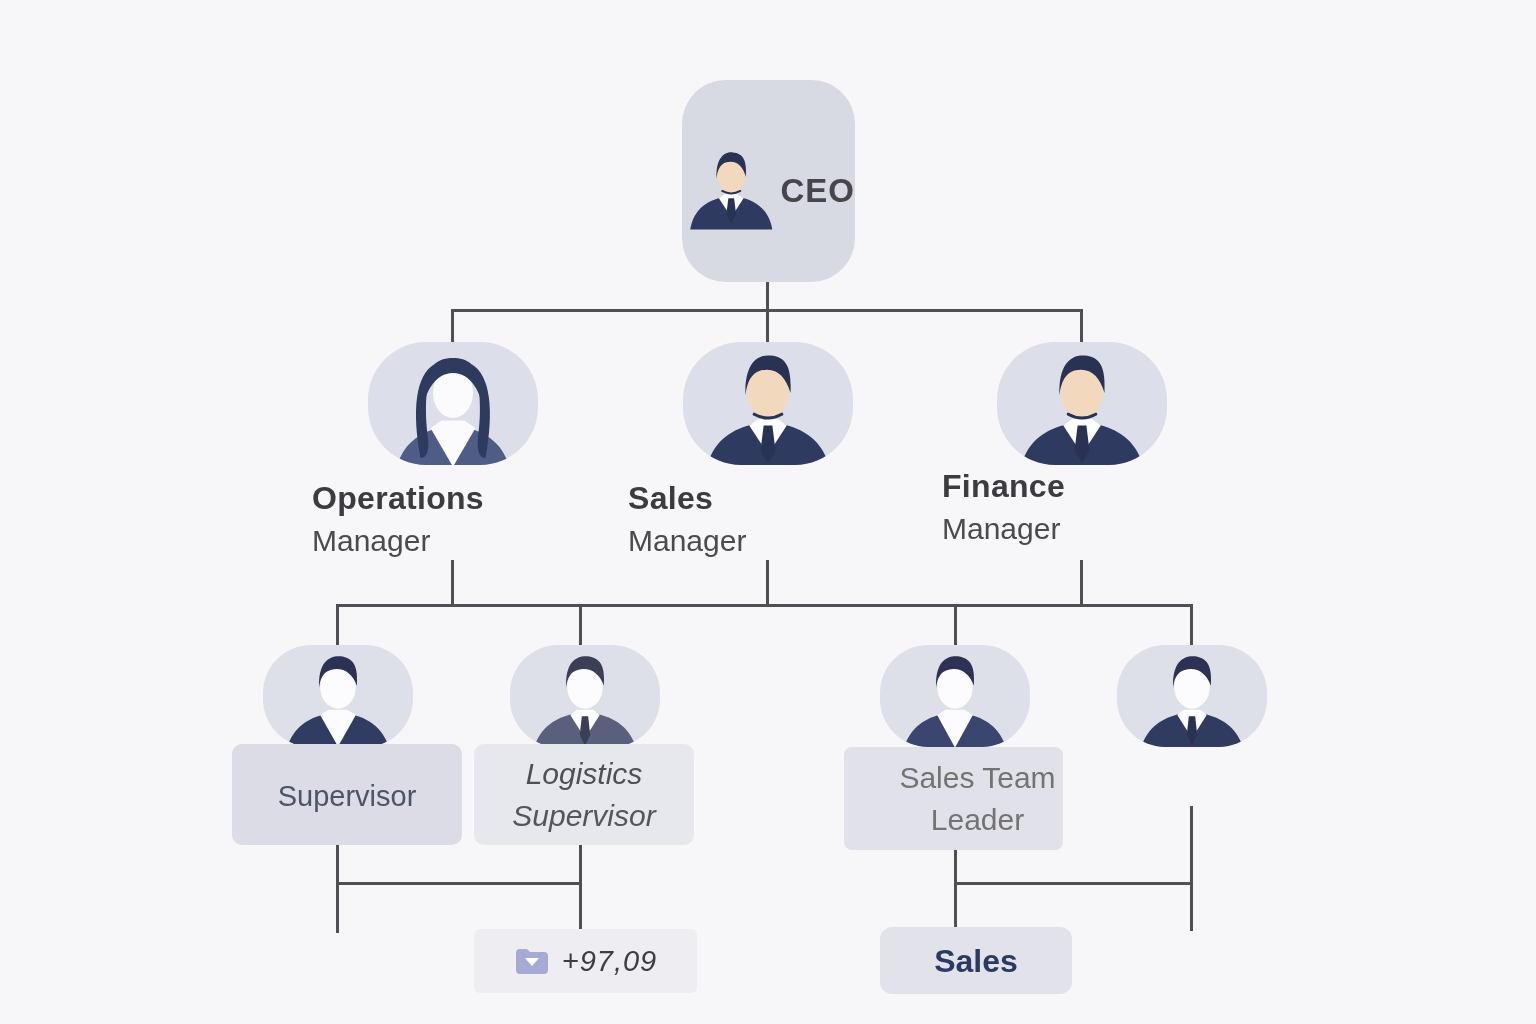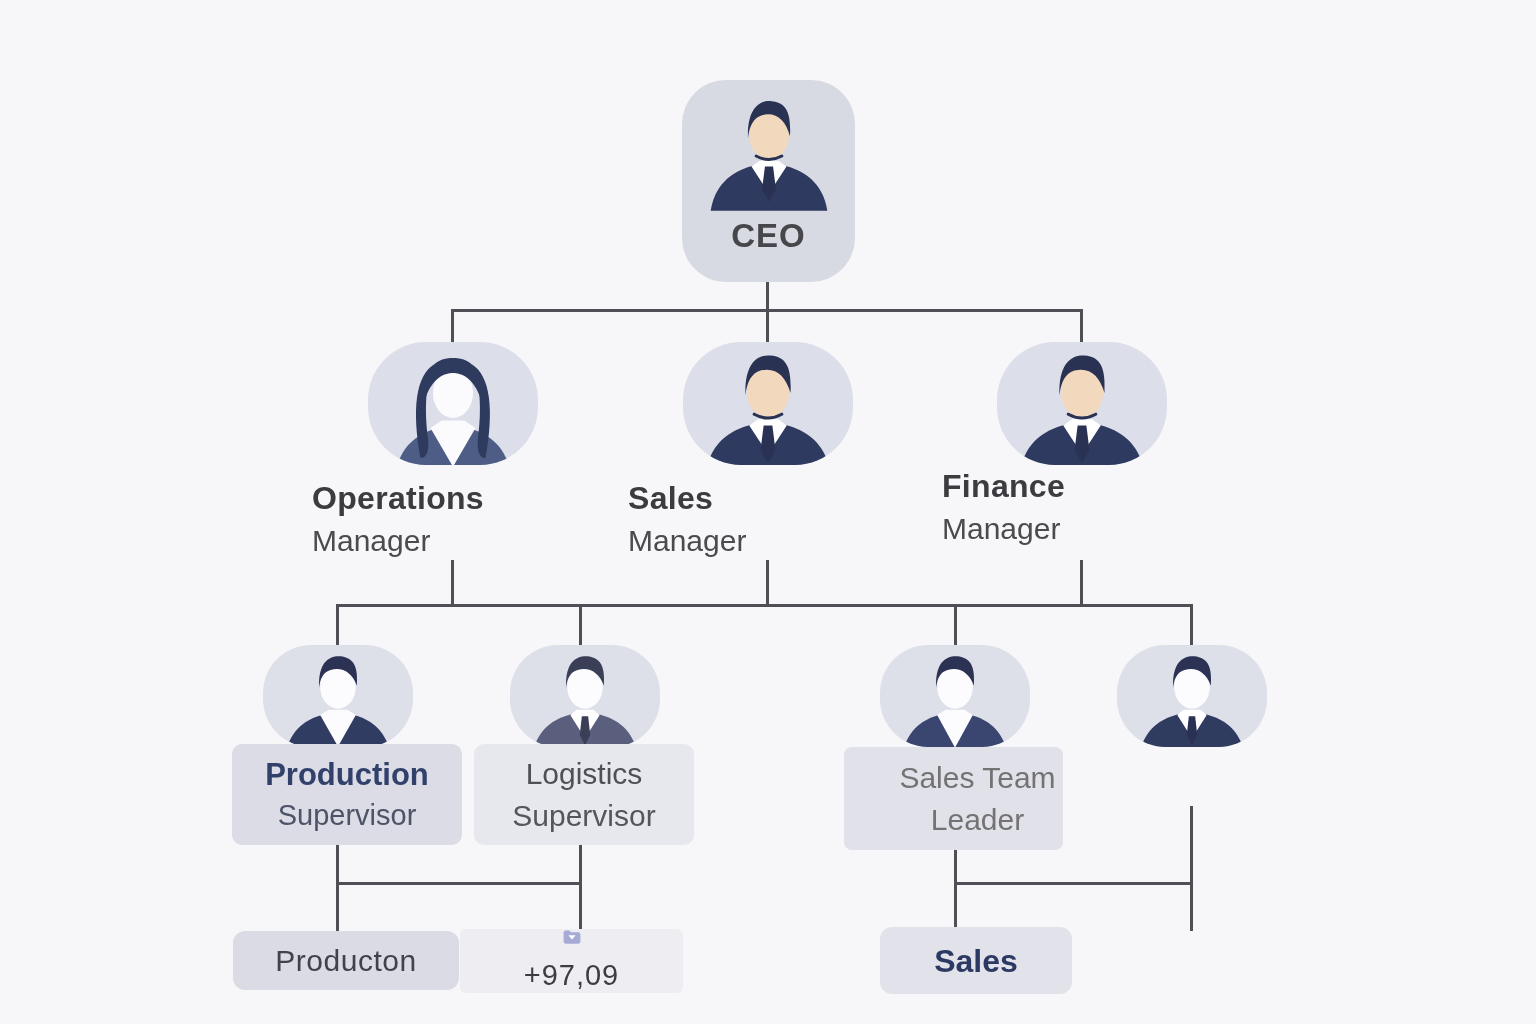--- a/index.html
+++ b/index.html
@@ -8,21 +8,21 @@
     font-family:"Liberation Sans", sans-serif;overflow:hidden;
   }
   
   .vline,.hline{position:absolute;background:#4e5055;z-index:1;}
   .vline{width:3px;}
   .hline{height:3px;}
   
   .node{position:absolute;z-index:2;}
   .ceo-card{
     left:682px;top:80px;width:173px;height:202px;border-radius:44px;
-    background:#d8dae3;display:flex;flex-direction:column;align-items:center;
+    background:#d8dae3;display:flex;flex-direction:row;align-items:center;
     padding-top:14px;box-sizing:border-box;overflow:hidden;
   }
   .ceo-card .title{margin-top:6px;font-size:33px;font-weight:600;color:#46464b;letter-spacing:1px;}
   .pill{
     background:#dcdee9;display:flex;align-items:flex-end;justify-content:center;
     overflow:hidden;
   }
   .pill-lg{width:170px;height:123px;border-radius:58px;}
   .pill-sm{width:150px;height:102px;border-radius:48px;background:#dddfe9;}
   .pill svg{display:block;margin-bottom:-8px;}
@@ -30,32 +30,32 @@
   .mgr-label .l1{font-size:32px;font-weight:700;color:#3b3b40;letter-spacing:.3px;}
   .mgr-label .l2{font-size:30px;font-weight:400;color:#4a4a4f;margin-top:7px;}
   .box{
     position:absolute;z-index:2;display:flex;flex-direction:column;align-items:center;
     justify-content:center;text-align:center;white-space:nowrap;box-sizing:border-box;
   }
   .box .bl{line-height:1.25;}
   .box-prod-sup{left:232px;top:744px;width:230px;height:101px;border-radius:10px;background:#dbdce6;}
   .box-prod-sup .bl1{font-size:31px;font-weight:700;color:#31416b;}
   .box-prod-sup .bl2{font-size:29px;font-weight:400;color:#4d5467;margin-top:3px;}
-  .box-log-sup{left:474px;top:744px;width:220px;height:101px;border-radius:10px;background:#e7e7ee;}
+  .box-log-sup{left:474px;top:744px;width:220px;height:101px;border-radius:10px;background:#e7e7ee;font-style:italic;}
   .box-log-sup .bl1{font-size:30px;font-weight:400;color:#4f4f56;}
   .box-log-sup .bl2{font-size:30px;font-weight:400;color:#55555c;margin-top:4px;}
   .box-stl{left:844px;top:747px;width:219px;height:103px;border-radius:8px;background:#e1e1e9;}
   .box-stl .bl1,.box-stl .bl2{font-size:30px;font-weight:400;color:#737373;margin-left:48px;}
   .box-stl .bl2{margin-top:4px;}
   .box-acct{left:1086px;top:747px;width:242px;height:59px;border-radius:6px;background:#eaeaf0;}
   .box-acct .bl1{font-size:31px;font-weight:400;color:#5c5c62;}
   .box-produnit{left:233px;top:931px;width:226px;height:59px;border-radius:12px;background:#dbdbe5;}
   .box-produnit .bl1{font-size:30px;font-weight:400;color:#424248;letter-spacing:.5px;}
-  .box-metric{left:460px;top:929px;width:223px;height:64px;border-radius:6px;background:#eeeef2;
-    flex-direction:column;gap:12px;}
+  .box-metric{left:474px;top:929px;width:223px;height:64px;border-radius:6px;background:#eeeef2;
+    flex-direction:row;gap:12px;font-style:italic;}
   .box-metric .bl1{font-size:29px;font-weight:400;color:#3c3c42;letter-spacing:1px;}
   .box-salesunit{left:880px;top:927px;width:192px;height:67px;border-radius:12px;background:#e2e2ea;}
   .box-salesunit .bl1{font-size:32px;font-weight:700;color:#2c3a63;}
   .box-hr{left:1089px;top:929px;width:240px;height:63px;border-radius:8px;background:#e9e9ef;}
   .box-hr .bl1{font-size:30px;font-weight:400;color:#55555b;}
 </style>
 </head>
 <body>
 
 <div class="canvas">
@@ -141,21 +141,20 @@
 
   <div class="node pill pill-sm" style="left:263px;top:645px;">
     <svg width="126" height="105" viewBox="0 0 120 100">
       <path d="M10 100 C14 75 31 65 48 61 L72 61 C89 65 106 75 110 100 Z" fill="#303c61"></path>
       <path d="M43 62 L60 92 L77 62 L69 57 L51 57 Z" fill="#fcfcfe"></path>
       <ellipse cx="60" cy="35" rx="17" ry="21" fill="#fcfcfe"></ellipse>
       <path d="M42 36 C41 11 52 5 63 6 C76 8 79 17 78 34 C73 21 64 16 53 19 C46 21 43 27 42 36 Z" fill="#2b3254"></path>
     </svg>
   </div>
   <div class="box box-prod-sup">
-    <div class="bl bl1">Production</div>
     <div class="bl bl2">Supervisor</div>
   </div>
 
   <div class="node pill pill-sm" style="left:510px;top:645px;">
     <svg width="126" height="105" viewBox="0 0 120 100">
       <path d="M10 100 C14 75 31 65 48 61 L72 61 C89 65 106 75 110 100 Z" fill="#5a5f7e"></path>
       <path d="M46 62 L60 84 L74 62 L68 57 L52 57 Z" fill="#ffffff"></path>
       <path d="M57 63 L63 63 L65 81 L60 91 L55 81 Z" fill="#3a3f57"></path>
       <ellipse cx="60" cy="35" rx="17" ry="21" fill="#fcfcfe"></ellipse>
       <path d="M42 36 C41 11 52 5 63 6 C76 8 79 17 78 34 C73 21 64 16 53 19 C46 21 43 27 42 36 Z" fill="#3a3f57"></path>
@@ -182,23 +181,20 @@
   <div class="node pill pill-sm" style="left:1117px;top:645px;">
     <svg width="126" height="105" viewBox="0 0 120 100">
       <path d="M10 100 C14 75 31 65 48 61 L72 61 C89 65 106 75 110 100 Z" fill="#303b60"></path>
       <path d="M46 62 L60 84 L74 62 L68 57 L52 57 Z" fill="#ffffff"></path>
       <path d="M57 63 L63 63 L65 81 L60 91 L55 81 Z" fill="#2a3254"></path>
       <ellipse cx="60" cy="35" rx="17" ry="21" fill="#fcfcfe"></ellipse>
       <path d="M42 36 C41 11 52 5 63 6 C76 8 79 17 78 34 C73 21 64 16 53 19 C46 21 43 27 42 36 Z" fill="#2b3254"></path>
     </svg>
   </div>
 
-  <div class="box box-produnit">
-    <div class="bl bl1">Producton</div>
-  </div>
 
   <div class="box box-metric">
     <svg width="36" height="30" viewBox="0 0 36 30">
       <path d="M2 7 Q2 3 6 3 L13 3 L16 6 L30 6 Q34 6 34 10 L34 24 Q34 28 30 28 L6 28 Q2 28 2 24 Z" fill="#a6abd6"></path>
       <path d="M11 12 L25 12 L18 20 Z" fill="#ffffff"></path>
     </svg>
     <div class="bl bl1">+97,09</div>
   </div>
 
   <div class="box box-salesunit">

